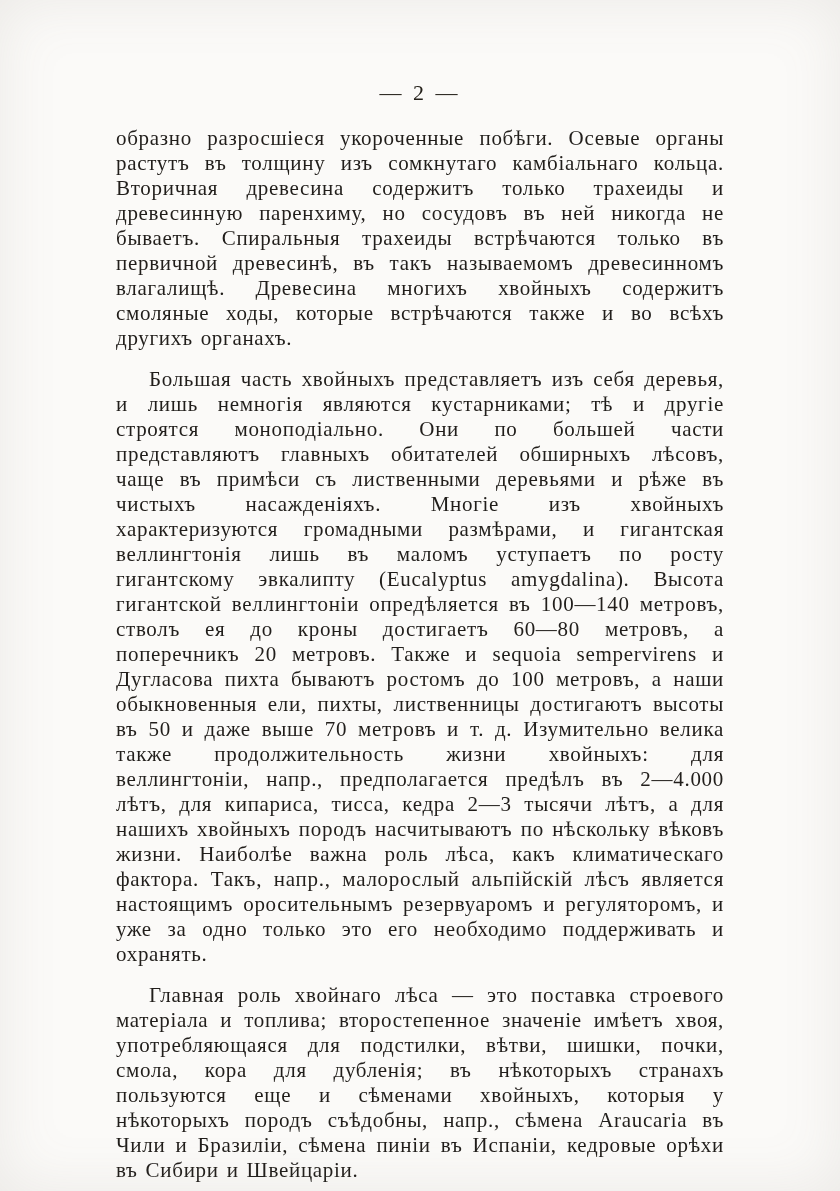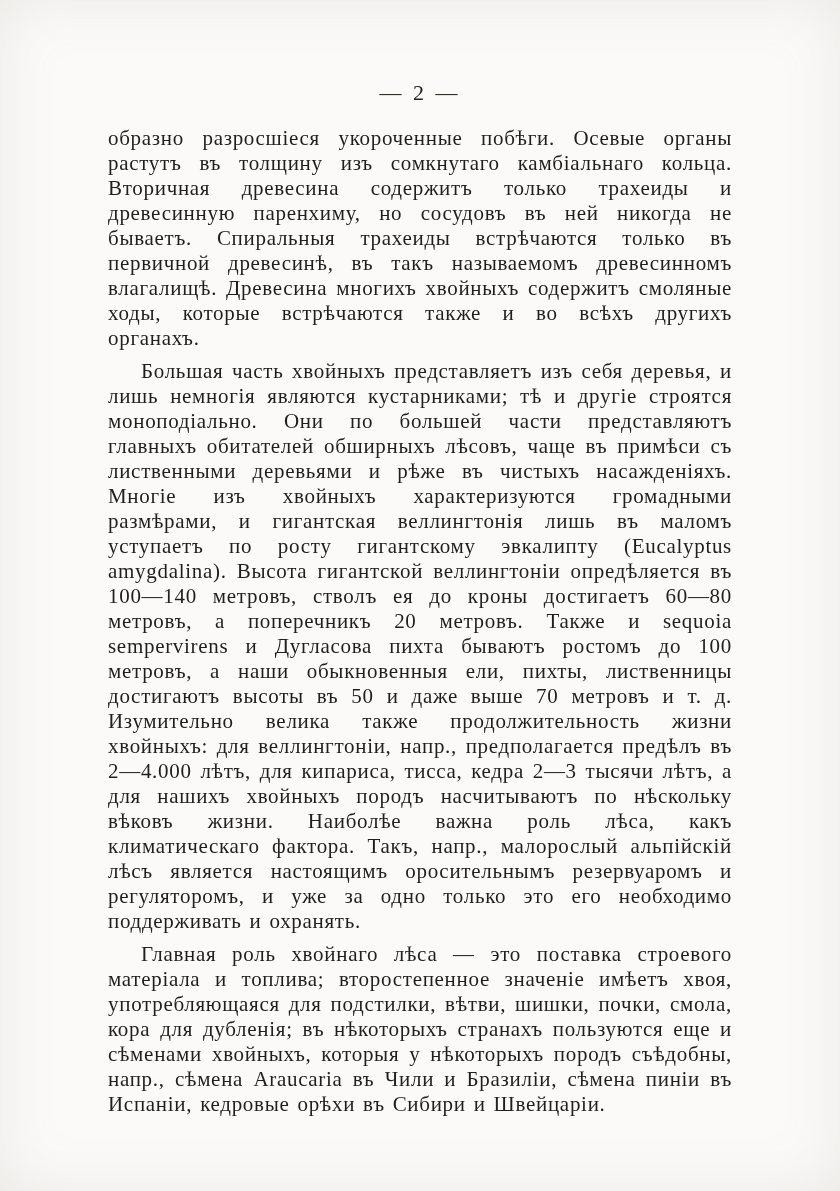--- a/index.html
+++ b/index.html
@@ -37,21 +37,21 @@
   }
   .text-block {
     font-size: 21px;
     line-height: 25px;
     text-align: justify;
     letter-spacing: 0.7px;
     word-spacing: 2px;
     hyphens: auto;
   }
   .text-block p {
-    margin: 8px;
+    margin: 16px;
     text-indent: 33px;
   }
   .text-block p.continued {
     text-indent: 0;
   }
 </style>
 </head>
 <body>
 
 <div class="page">

